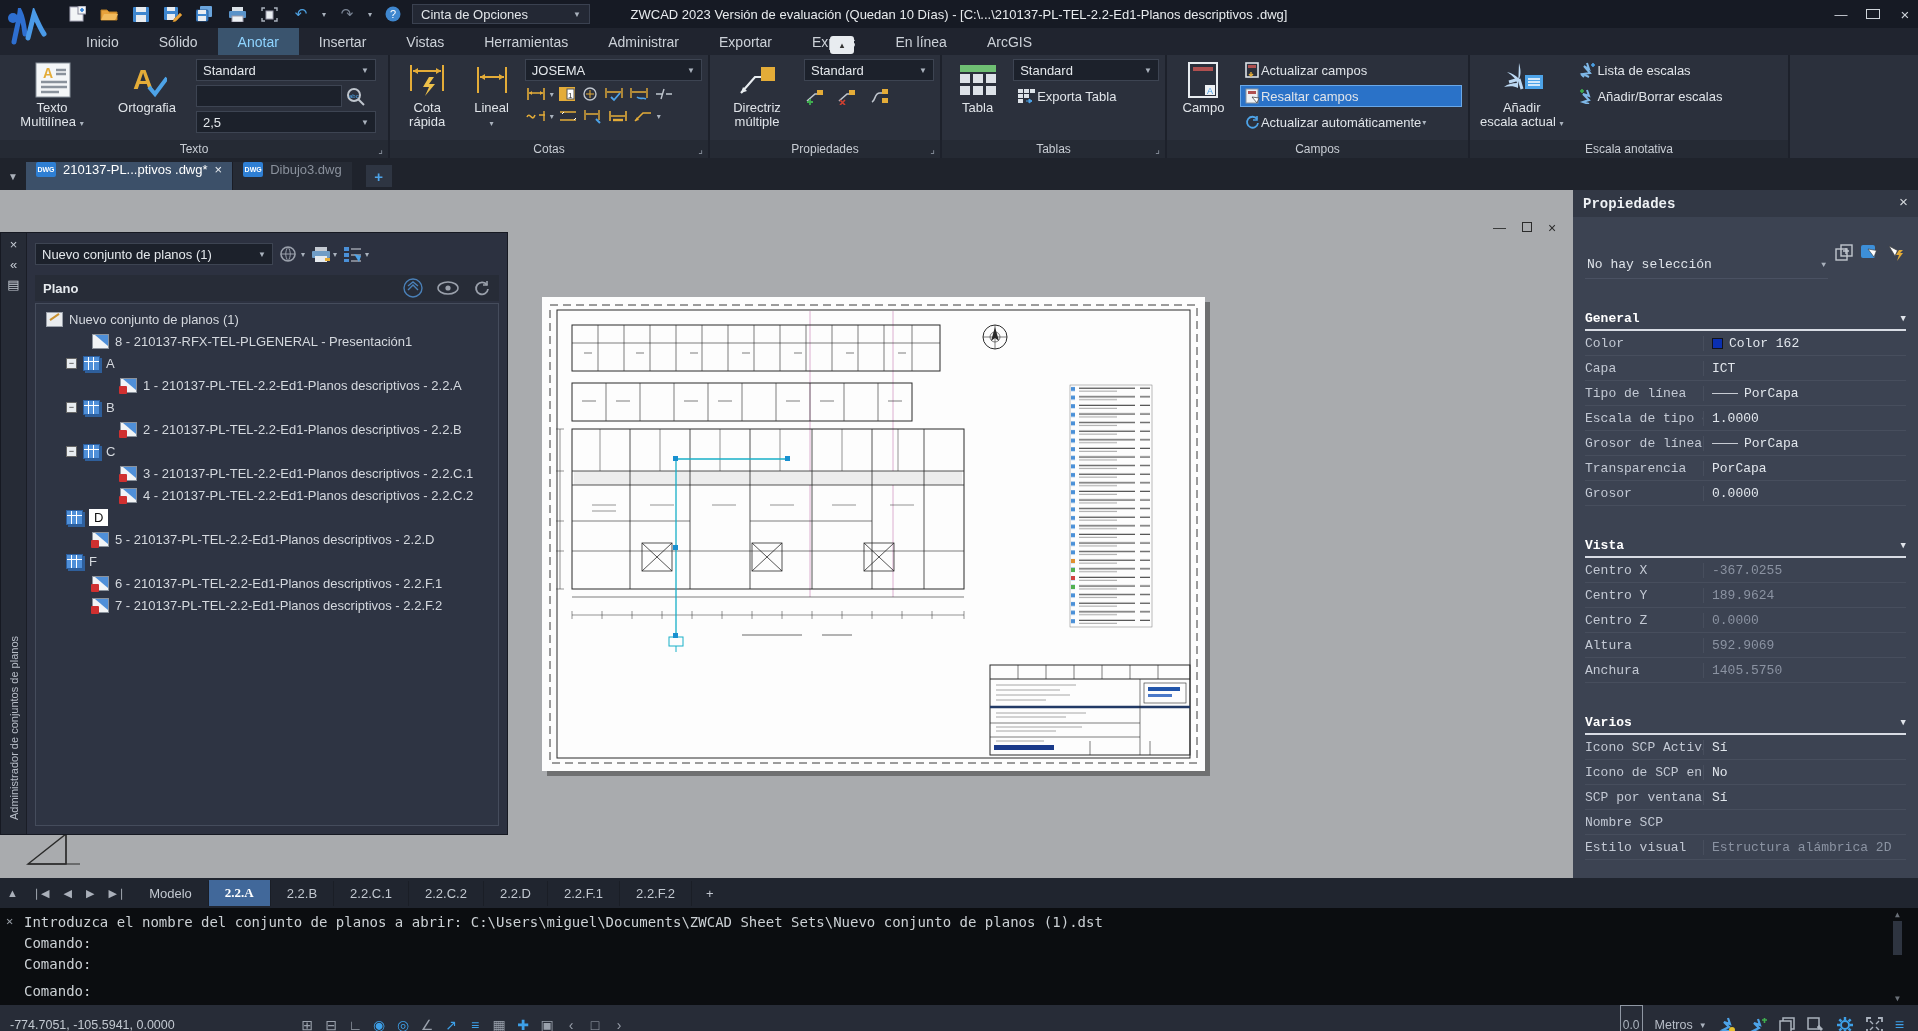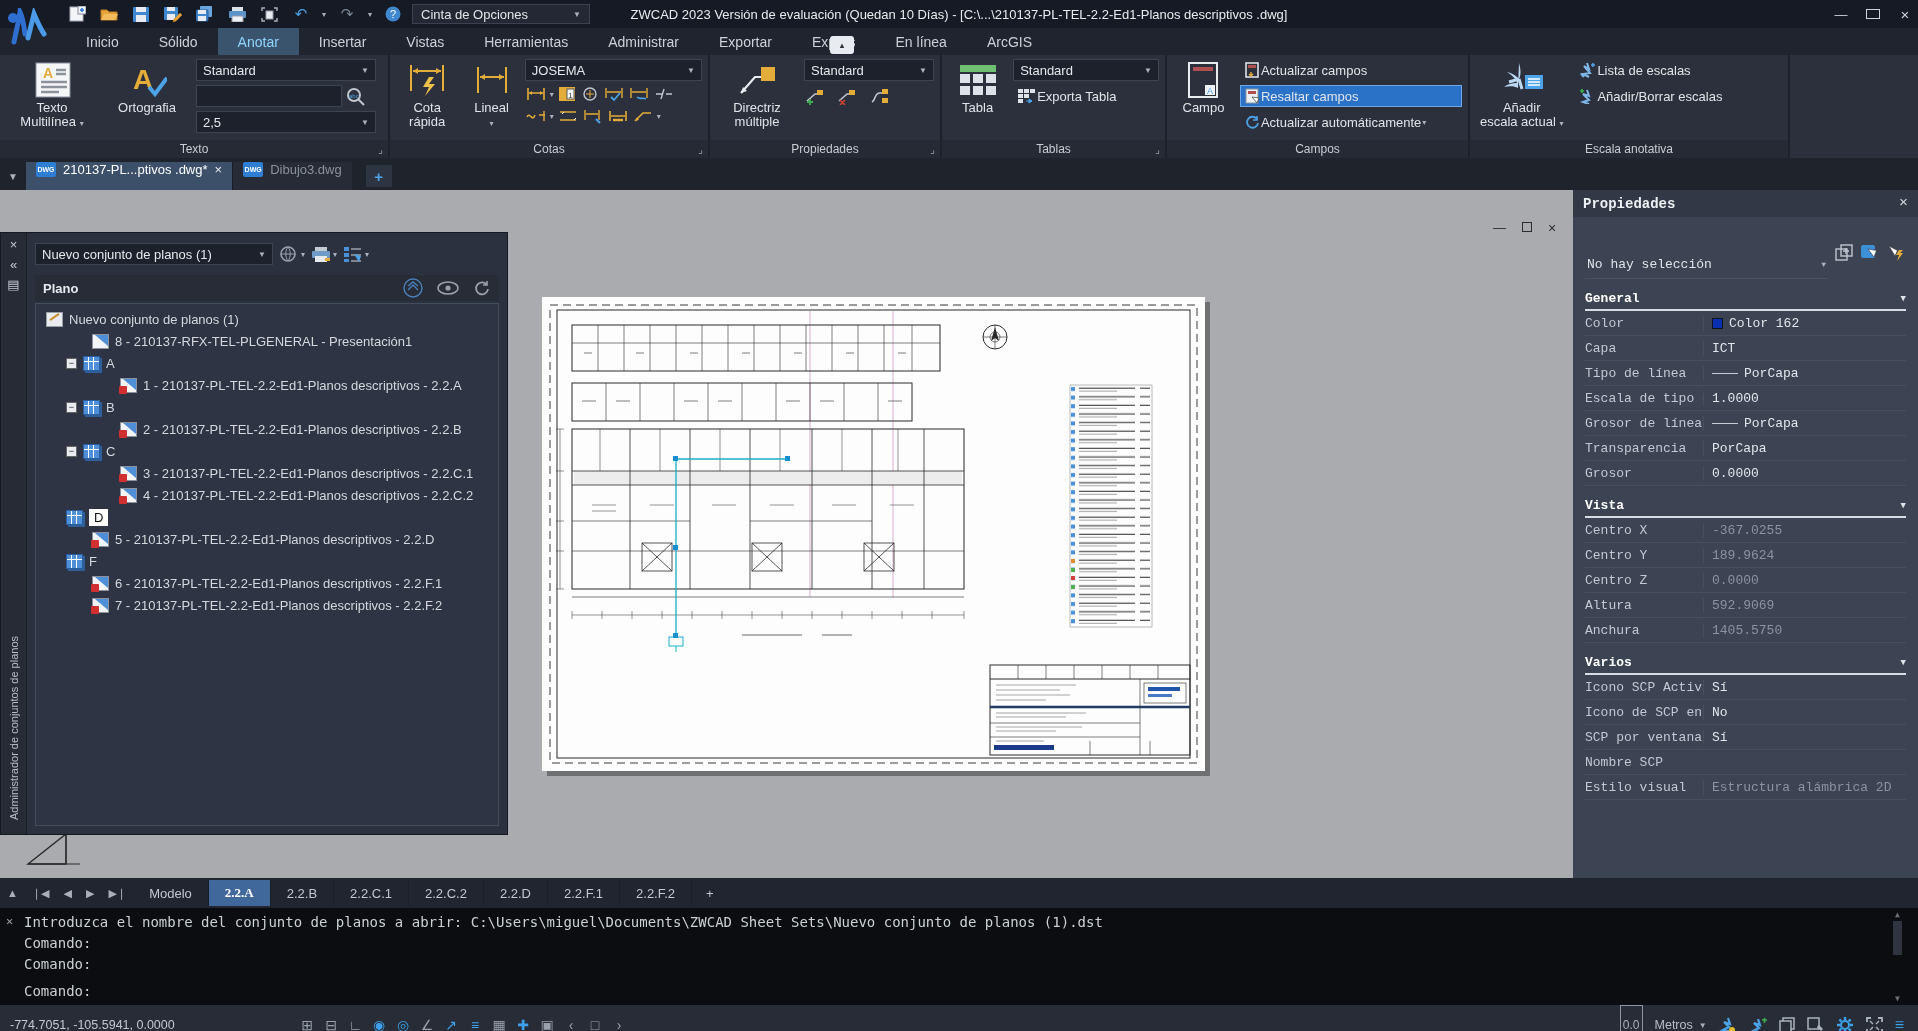--- a/index.html
+++ b/index.html
@@ -100,21 +100,21 @@
 
   
   #props { position:absolute; right:0; top:0; width:345px; height:688px; background:#3c4352;font-family:Liberation Mono, monospace; }
   #propshead { height:27px; background:#323845; display:flex; align-items:center; padding:0 10px;
                font-size:14px; font-weight:bold; color:#eef1f4; }
   #propshead .x { margin-left:auto; font-weight:normal; font-size:15px; color:#d6dade; }
   #selrow { display:flex; align-items:center; margin:10px 12px 0 12px; gap:6px; }
   #selcombo { flex:1; display:flex; align-items:center; justify-content:space-between; font-size:13px; color:#dfe4ea;
               border-bottom:1px solid #4a5162; padding:2px 2px 6px 2px;margin-top:28px; }
   .psection { margin:0 12px; }
-  .pseheader { display:flex; align-items:center; margin-top:12px; padding-bottom:3px; border-bottom:2px solid #d8dce4;
+  .pseheader { display:flex; align-items:center; margin-top:32px; padding-bottom:3px; border-bottom:2px solid #d8dce4;
                font-size:13px; font-weight:bold; color:#fff; }
   .pseheader .caret { margin-left:auto; color:#e0e4ea; font-size:9px; }
   .prow { display:flex; height:25px; align-items:center; border-bottom:1px solid #474e5d; font-size:13px; }
   .plabel { width:118px; color:#c3c9d4; overflow:hidden; white-space:nowrap; flex:none; }
   .pval { flex:1; border-left:1px solid #474e5d; padding-left:8px; display:flex; align-items:center; gap:6px;
           color:#e2e7ed; overflow:hidden; white-space:nowrap; }
   .pval .dim { color:#8b93a2; }
   .swatch { width:11px; height:11px; border:1px solid #11131a; flex:none; }
   .lineglyph { width:26px; height:1px; background:#c8ccd4; flex:none; }
 

